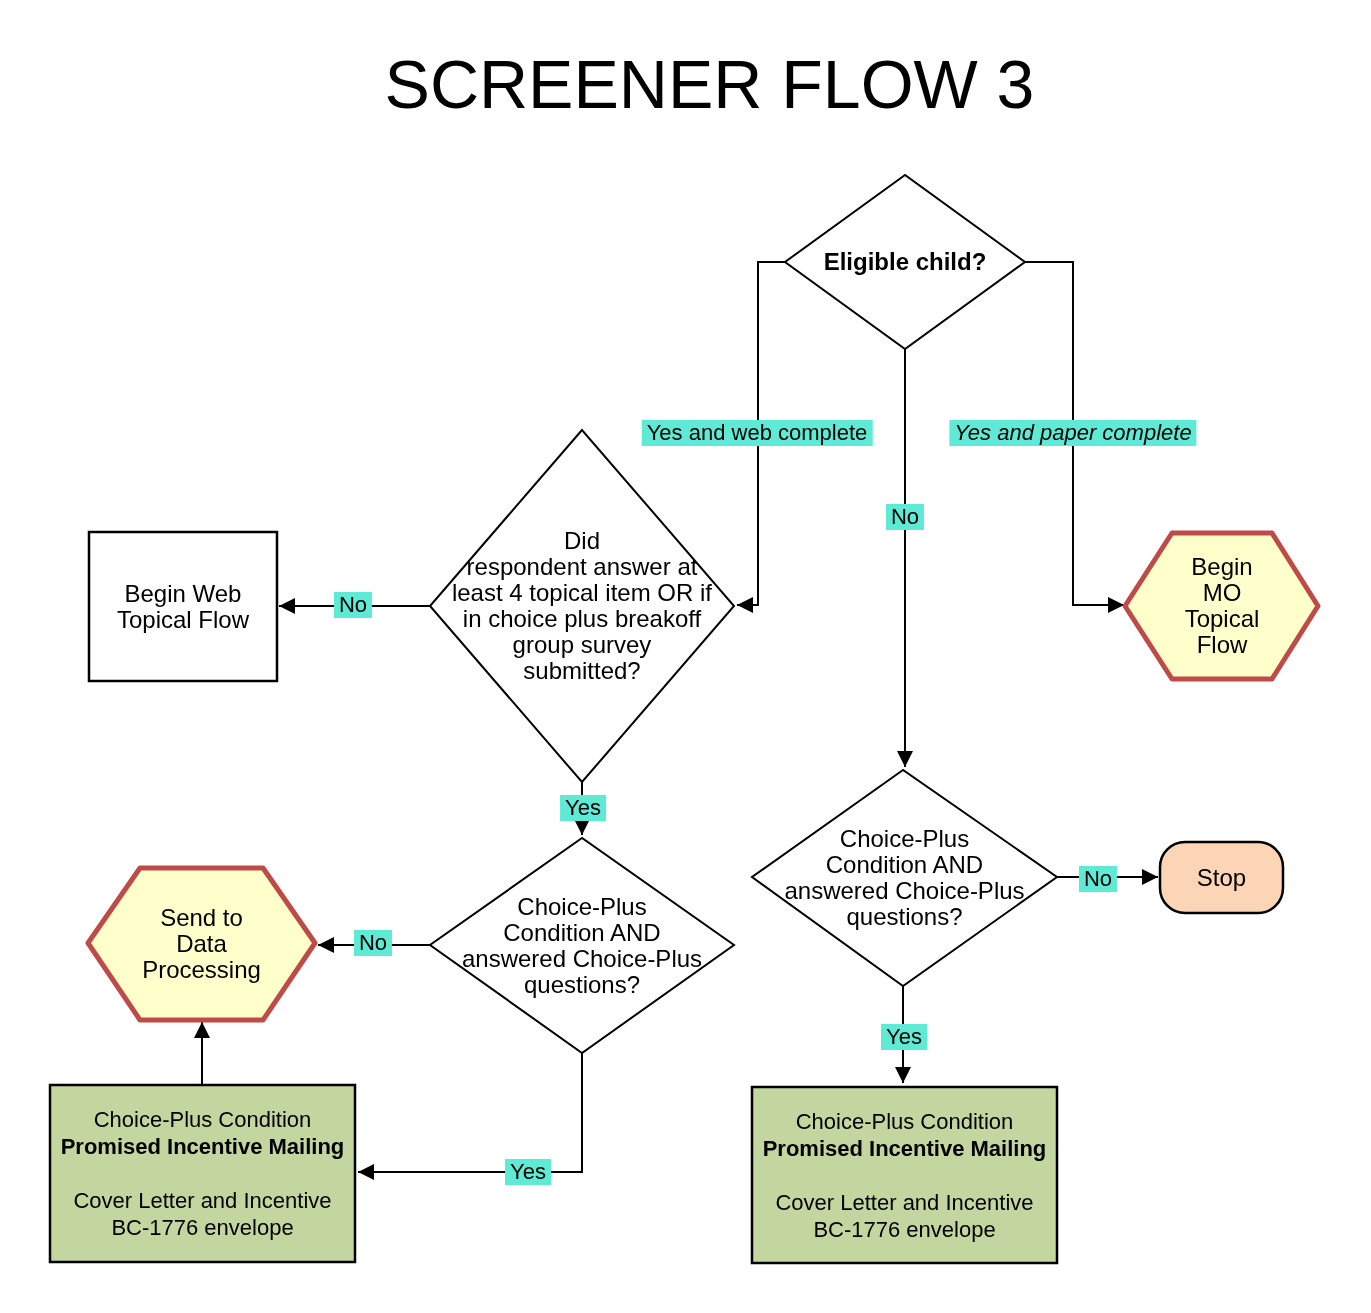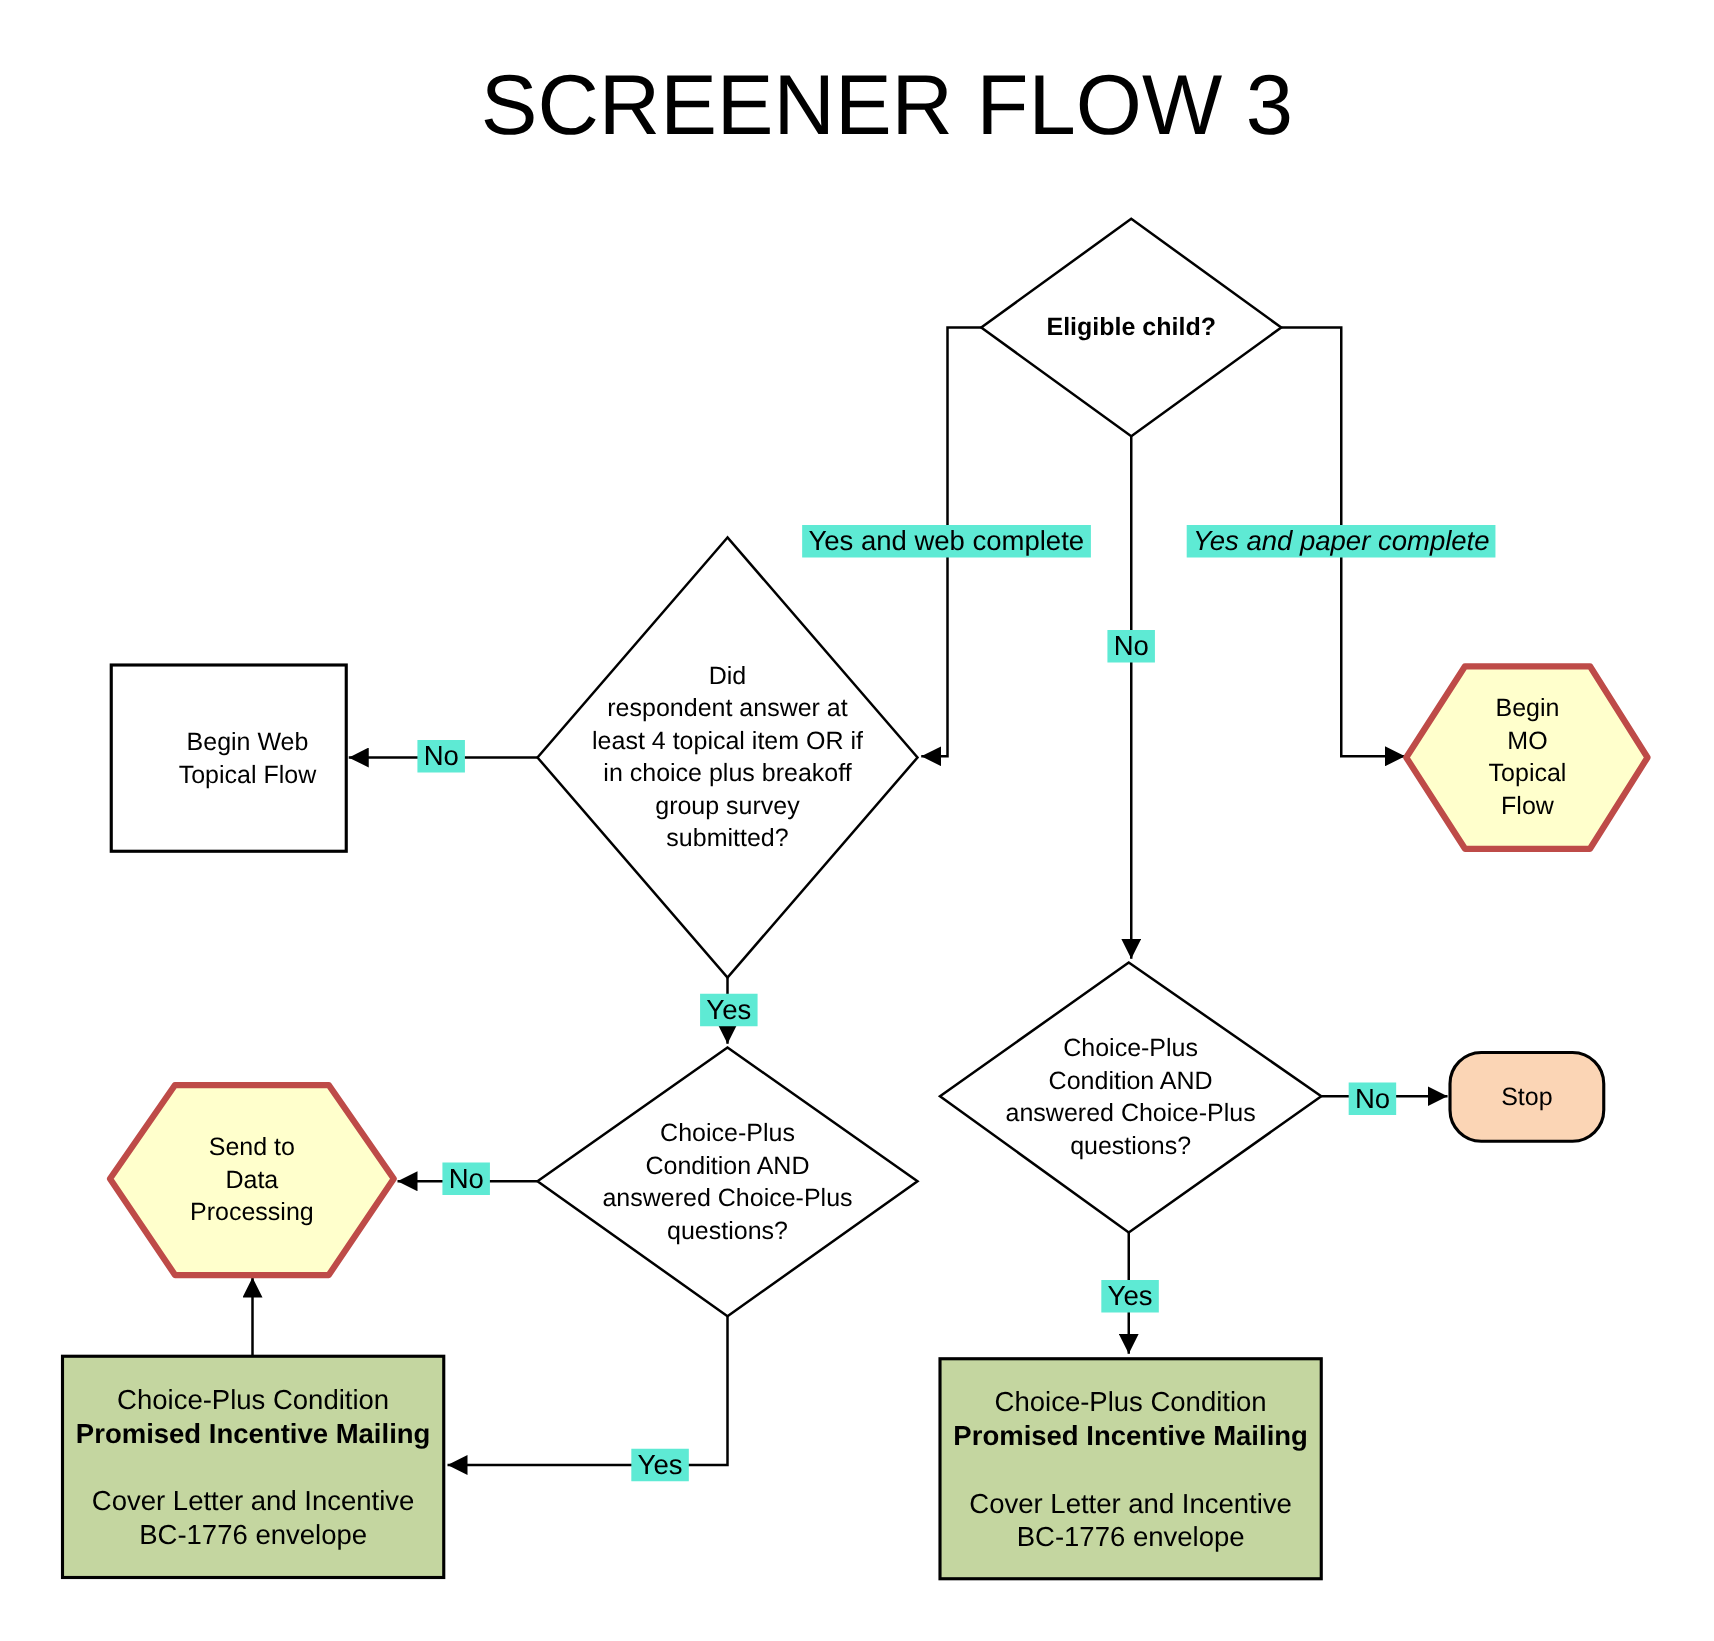--- a/index.html
+++ b/index.html
@@ -24,21 +24,21 @@
   
   .title {
     position:absolute; left:0; top:44px; width:100%;
     text-align:center; font-weight:normal; font-size:68px; line-height:80px;
     letter-spacing:0px;
     padding-left:24px;
   }
   .node-label {
     position:absolute; display:flex; align-items:center; justify-content:center;
     text-align:center; white-space:pre-line;
-    font-size:20px; line-height:26px;
+    font-size:24px; line-height:26px;
   }
   .node-label.bold { font-weight:bold; }
   .edge-label {
     position:absolute; transform:translate(-50%,-50%);
     background:#5eead4; padding:1px 5px;
     font-size:22px; line-height:24px; white-space:nowrap;
   }
   .green-content {
     position:absolute; display:flex; flex-direction:column;
     align-items:center; justify-content:center; text-align:center;
@@ -84,21 +84,21 @@
 
   <div class="title">SCREENER FLOW 3</div>
 
   <div class="node-label bold" style="left:785px; top:175px; width:240px; height:174px;">Eligible child?</div>
   <div class="node-label" style="left:430px; top:430px; width:304px; height:352px;">Did
 respondent answer at
 least 4 topical item OR if
 in choice plus breakoff
 group survey
 submitted?</div>
-  <div class="node-label" style="left:89px; top:532px; width:188px; height:149px;padding-left:15px;">Begin Web
+  <div class="node-label" style="left:89px; top:532px; width:188px; height:149px;">Begin Web
 Topical Flow</div>
   <div class="node-label" style="left:1125px; top:533px; width:194px; height:146px;">Begin
 MO
 Topical
 Flow</div>
   <div class="node-label" style="left:752px; top:770px; width:305px; height:216px;">Choice-Plus
 Condition AND
 answered Choice-Plus
 questions?</div>
   <div class="node-label" style="left:1160px; top:842px; width:123px; height:71px;">Stop</div>

